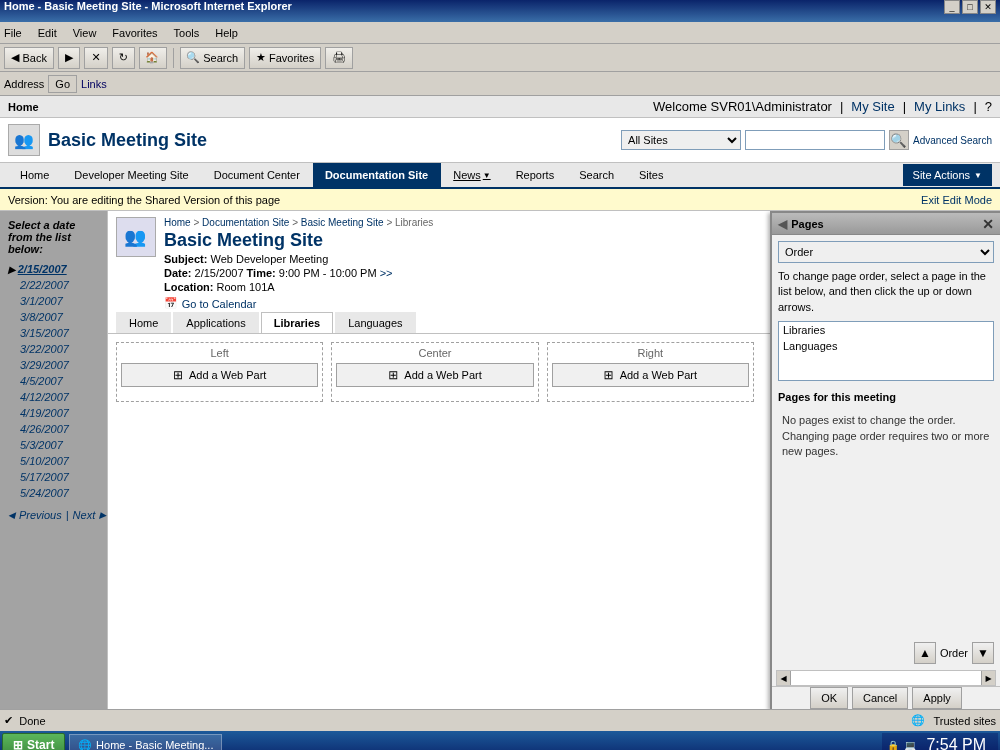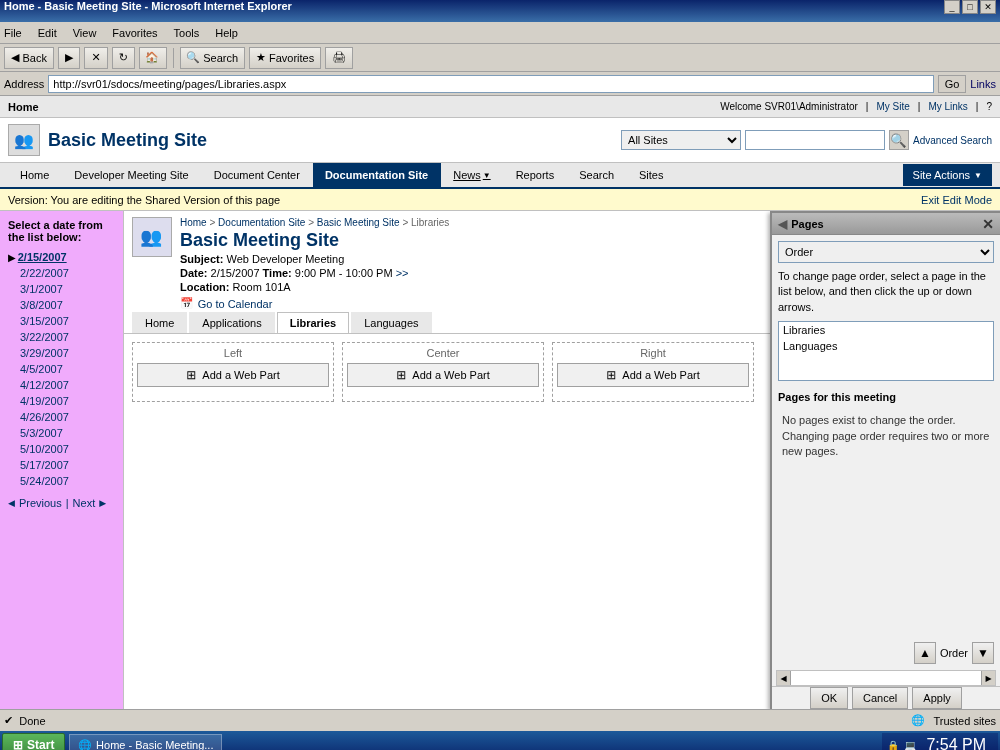--- a/index.html
+++ b/index.html
@@ -19,21 +19,21 @@
     .toolbar-sep { width: 1px; height: 20px; background: #a0a0a0; margin: 0 2px; }
     .address-bar-row { background: #d4d0c8; height: 24px; display: flex; align-items: center; padding: 0 4px; gap: 4px; border-bottom: 1px solid #a0a0a0; }
     .address-label { font-size: 11px; color: #000; }
     .address-input { flex: 1; height: 18px; border: 1px solid #7f9db9; padding: 0 4px; font-size: 11px; background: white; }
     .go-btn { background: #d4d0c8; border: 1px solid #a0a0a0; height: 18px; padding: 0 6px; font-size: 11px; cursor: pointer; }
     .links-btn { font-size: 11px; cursor: pointer; color: #000060; }
 
     
     .sp-topbar { background: #e8e8e8; height: 22px; display: flex; align-items: center; justify-content: space-between; padding: 0 8px; border-bottom: 1px solid #c0c0c0; }
     .sp-topbar-home { font-size: 11px; font-weight: bold; }
-    .sp-topbar-right { display: flex; align-items: flex-start; gap: 8px; font-size: 10px; }
+    .sp-topbar-right { display: flex; align-items: flex-start; gap: 8px; font-size: 13px; }
     .sp-topbar-link { color: #003366; cursor: pointer; }
 
     
     .sp-header { background: white; padding: 6px 8px; display: flex; align-items: center; justify-content: space-between; border-bottom: 1px solid #c0c0c0; }
     .sp-site-title { display: flex; align-items: center; gap: 8px; }
     .sp-icon { width: 32px; height: 32px; background: #ddd; border: 1px solid #aaa; display: flex; align-items: center; justify-content: center; font-size: 16px; }
     .sp-title-text { font-size: 18px; font-weight: bold; color: #003366; }
     .sp-search-area { display: flex; align-items: center; gap: 4px; }
     .sp-search-dropdown { height: 20px; border: 1px solid #7f9db9; font-size: 11px; padding: 0 2px; width: 120px; }
     .sp-search-input { width: 140px; height: 20px; border: 1px solid #7f9db9; padding: 0 4px; font-size: 11px; }
@@ -49,21 +49,21 @@
     .site-actions-btn { background: #003366; color: white; padding: 2px 10px; font-size: 11px; cursor: pointer; height: 22px; display: flex; align-items: center; gap: 4px; }
 
     
     .edit-mode-bar { background: #fffacd; border-bottom: 1px solid #c0c0c0; height: 22px; display: flex; align-items: center; justify-content: space-between; padding: 0 8px; font-size: 11px; }
     .exit-edit-btn { color: #003366; cursor: pointer; font-size: 11px; }
 
     
     .sp-main { display: flex; height: calc(750px - 22px - 22px - 28px - 24px - 22px - 26px - 22px - 26px); background: white; }
 
     
-    .sp-sidebar { width: 124px; background: #f0abfc; padding: 8px; border-right: 1px solid #c0c0c0; font-size: 11px; }
+    .sp-sidebar { width: 108px; background: #a3a3a3; padding: 8px; border-right: 1px solid #c0c0c0; font-size: 11px; font-style: italic; }
     .sidebar-label { font-weight: bold; margin-bottom: 6px; font-size: 11px; }
     .sidebar-dates { list-style: none; }
     .sidebar-date { padding: 2px 0 2px 12px; cursor: pointer; color: #003366; font-size: 11px; }
     .sidebar-date-arrow { padding: 2px 0; cursor: pointer; display: flex; align-items: center; gap: 2px; }
     .sidebar-nav-btns { margin-top: 8px; font-size: 11px; color: #003366; cursor: pointer; }
 
     
     .sp-content { flex: 1; background: white; padding: 0; position: relative; overflow: hidden; }
     .breadcrumb-icon { width: 40px; height: 40px; background: #dde; border: 1px solid #aaa; display: flex; align-items: center; justify-content: center; font-size: 18px; }
     .breadcrumb-info { flex: 1; }
@@ -145,21 +145,20 @@
   <button class="toolbar-btn">↻</button>
   <button class="toolbar-btn">🏠</button>
   <div class="toolbar-sep"></div>
   <button class="toolbar-btn">🔍 <span>Search</span></button>
   <button class="toolbar-btn">★ <span>Favorites</span></button>
   <button class="toolbar-btn">🖨</button>
 </div>
 
 <div class="address-bar-row">
   <span class="address-label">Address</span>
-  <input class="address-input" type="text" value="http://svr01/sdocs/meeting/pages/Libraries.aspx" style="">
   <button class="go-btn">Go</button>
   <span class="links-btn">Links</span>
 </div>
 
 <div class="sp-topbar">
   <span class="sp-topbar-home">Home</span>
   <div class="sp-topbar-right">
     <span>Welcome SVR01\Administrator</span>
     <span>|</span>
     <span class="sp-topbar-link">My Site</span>

